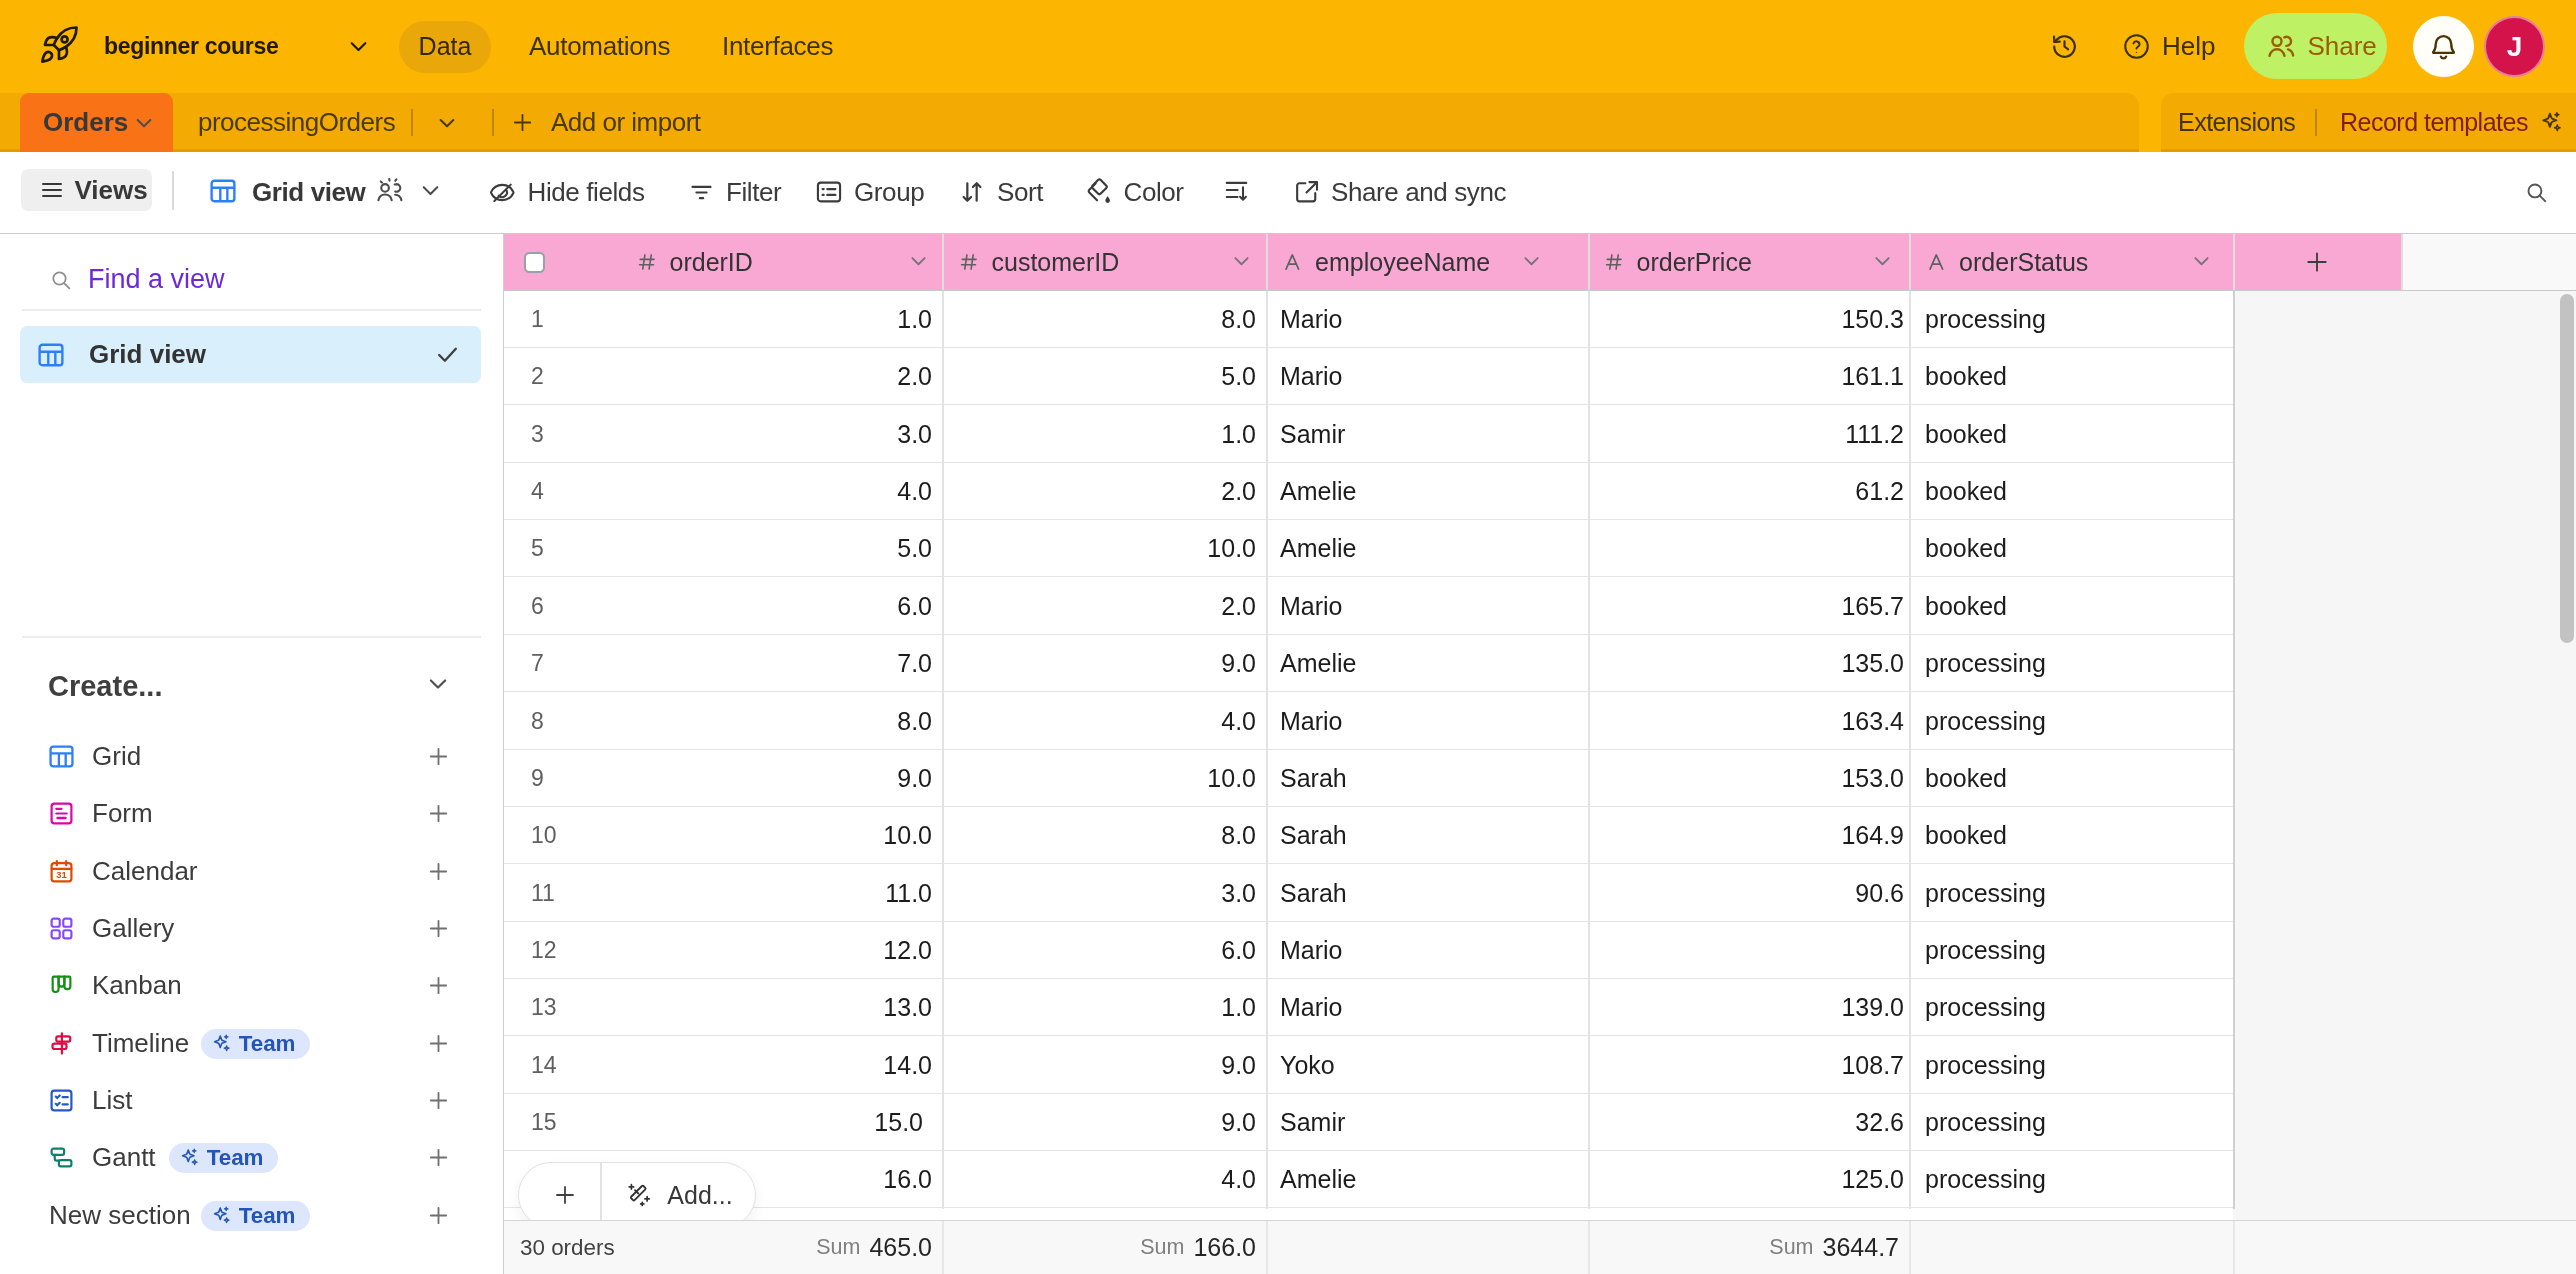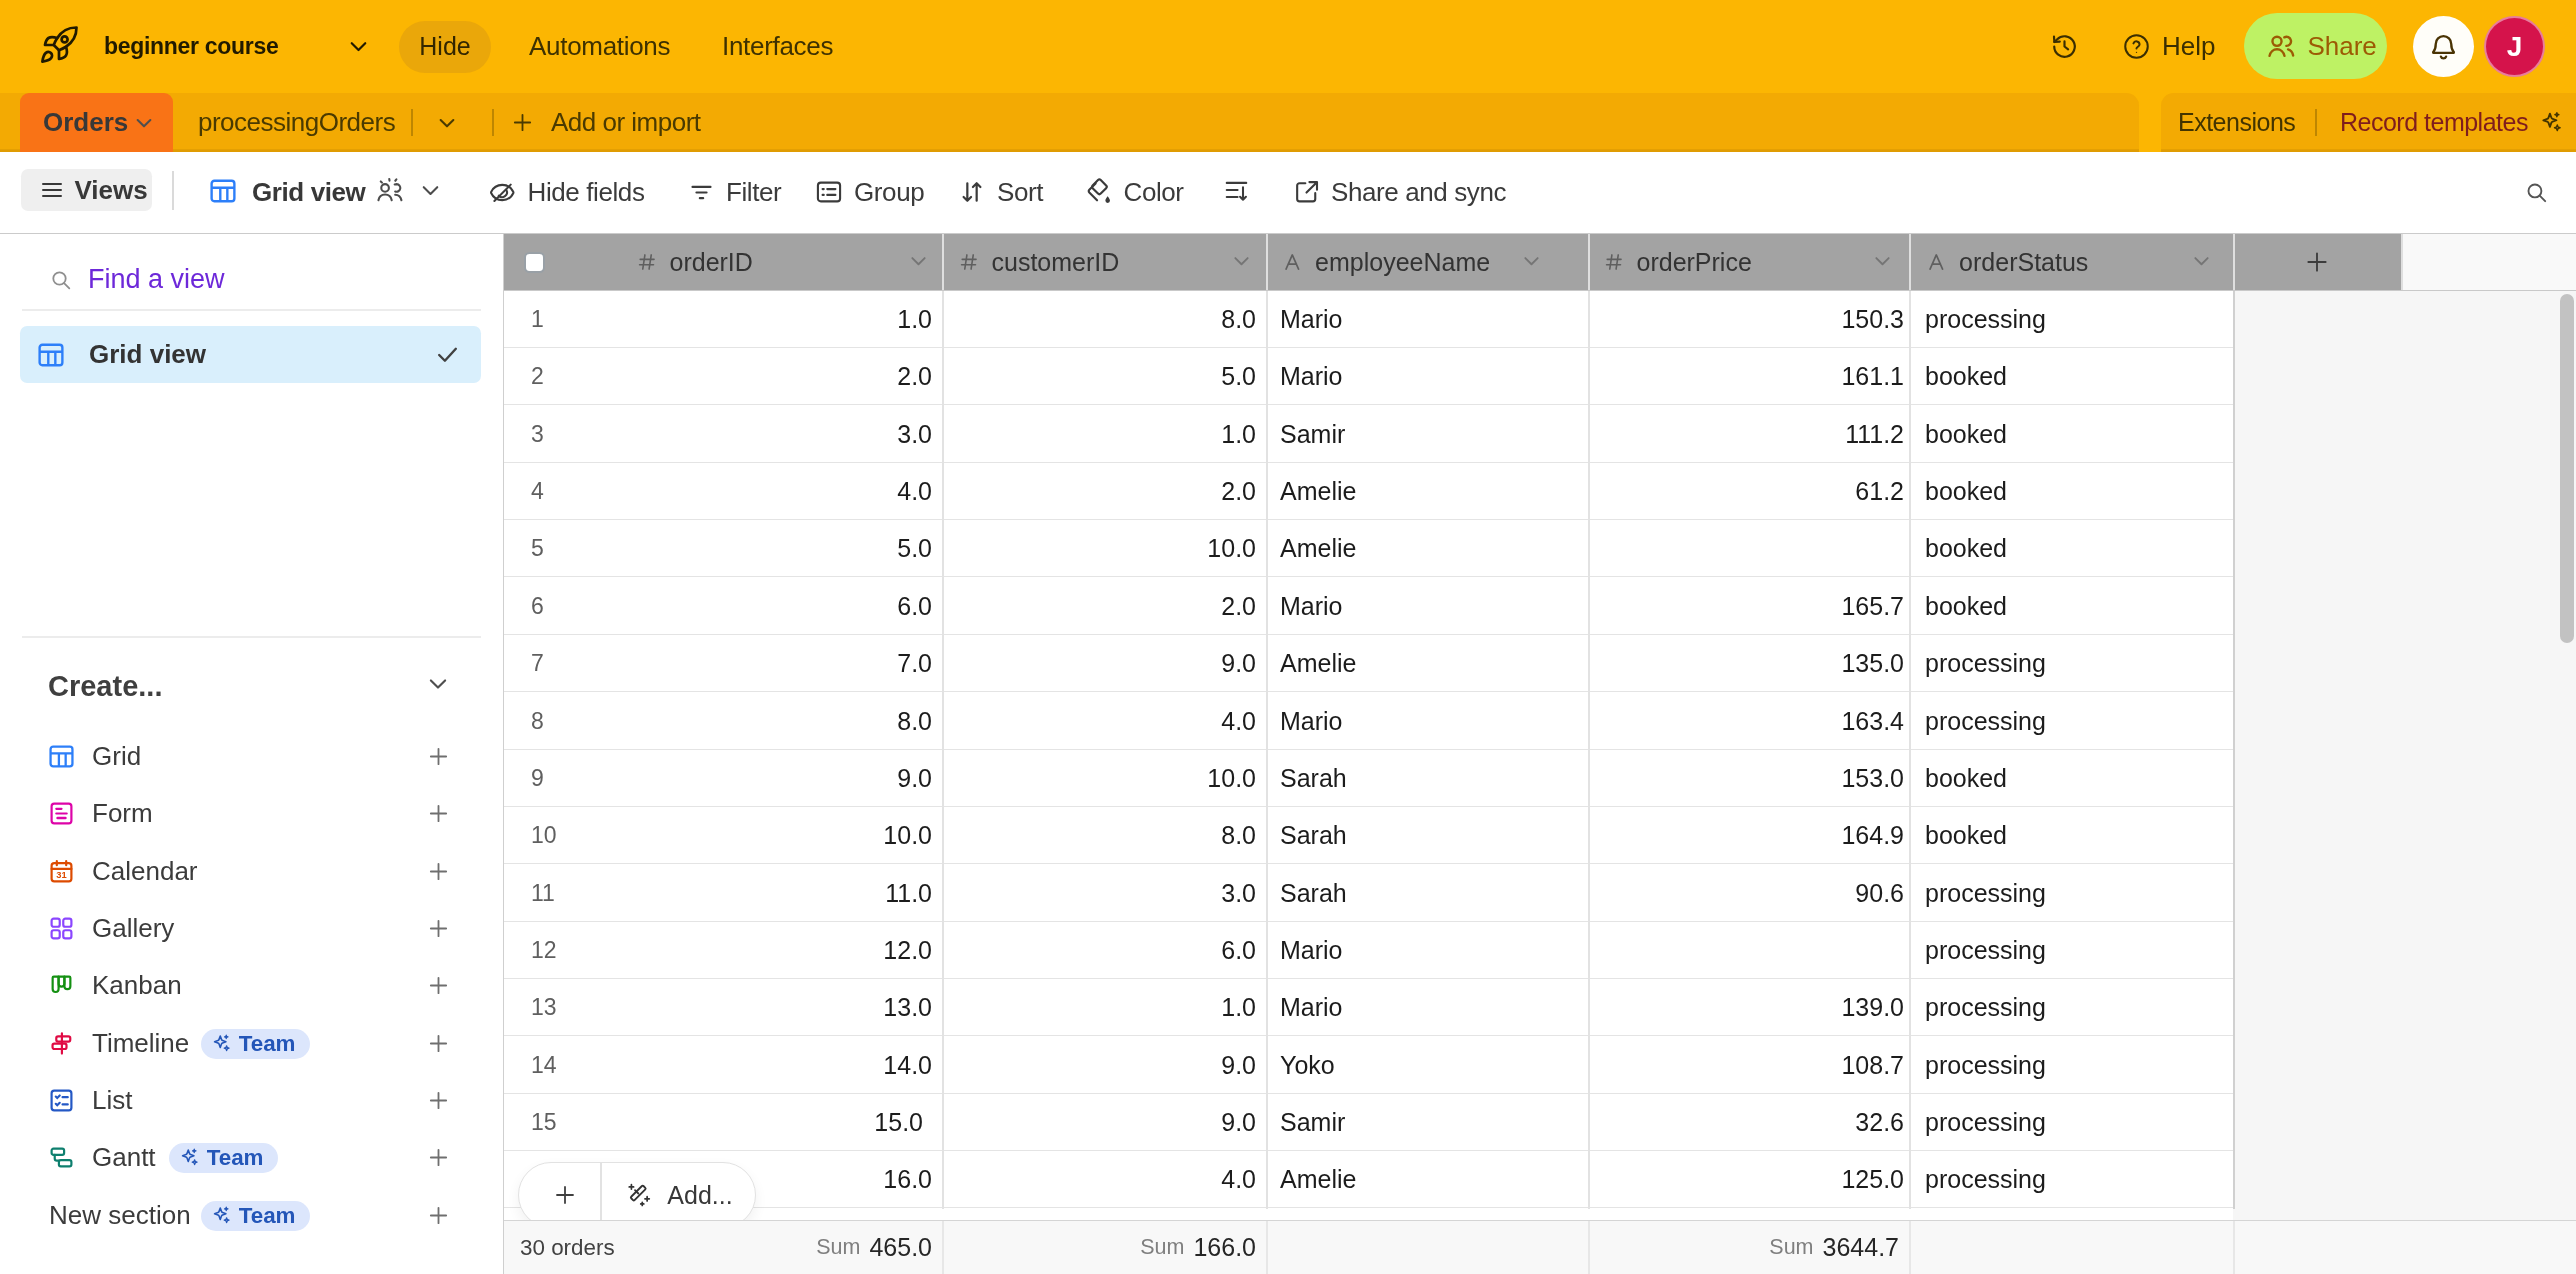--- a/index.html
+++ b/index.html
@@ -40,21 +40,21 @@
   .sb-sel { position:absolute; left:20px; top:92px; width:461px; height:57px; background:#d9effc; border-radius:7.2px; display:flex; align-items:center; }
   .sb-sel b { font-size:26px; font-weight:600; color:#333; margin-left:25px; }
   .sb-item { position:absolute; left:0; width:504px; height:57px; display:flex; align-items:center; font-size:26px; color:#3c3c3c; }
   .sb-item .ic { position:absolute; left:49px; }
   .sb-item .lb { position:absolute; left:92px; }
   .sb-plus { position:absolute; left:427px; }
   .badge { height:30px; padding:0 14.3px 0 9px; border-radius:15.2px; background:#dce6fc; display:inline-flex; align-items:center; font-size:22.4px; font-weight:600; color:#2456b8; }
 
   
   #grid { position:absolute; left:504px; top:234px; width:2072px; height:1041px; background:#f6f6f6; }
-  #ghead { position:absolute; left:0; top:0; width:2072px; height:57px; background:#a3a3a3; border-bottom:1.8px solid #c9c9c9; }
+  #ghead { position:absolute; left:0; top:0; width:2072px; height:57px; background:#f9a8d4; border-bottom:1.8px solid #c9c9c9; }
   .hcell { position:absolute; top:0; height:56px; display:flex; align-items:center; font-size:25px; color:#333; }
   .hdiv { position:absolute; top:0; width:1.8px; height:56px; background:#dfdfdf; }
   .hchev { position:absolute; top:20px; }
   #gbody { position:absolute; left:0; top:57px; width:1729px; height:929px; background:#fff; }
   .row { position:absolute; left:0; width:1729px; height:57px; border-bottom:1.8px solid #e4e4e4; }
   .vline { position:absolute; top:0; width:1.8px; height:918px; background:#e2e2e2; }
   .vline-r { position:absolute; top:0; width:1.8px; height:918px; background:#d0d0d0; }
   .rnum { position:absolute; left:27px; top:0; height:56px; display:flex; align-items:center; font-size:23px; color:#5f5f5f; }
   .cell { position:absolute; top:0; height:56px; display:flex; align-items:center; font-size:25px; color:#1c1c1c; }
   .num { justify-content:flex-end; }
@@ -74,21 +74,21 @@
       <path d="M4.5 16.5c-1.5 1.26-2 5-2 5s3.74-.5 5-2c.71-.84.7-2.13-.09-2.91a2.18 2.18 0 0 0-2.91-.09z"></path>
       <path d="M12 15l-3-3a22 22 0 0 1 2-3.95A12.88 12.88 0 0 1 22 2c0 2.72-.78 7.5-6 11a22.35 22.35 0 0 1-4 2z"></path>
       <path d="M9 12H4s.55-3.03 2-4c1.62-1.08 5 0 5 0"></path>
       <path d="M12 15v5s3.03-.55 4-2c1.08-1.62 0-5 0-5"></path>
       <circle cx="15.2" cy="8.8" r="1.7"></circle>
     </svg>
     <div class="tb-title">beginner course</div>
     <svg class="abs" style="left:349px;top:39px" width="19" height="15.2" viewBox="0 0 22 18" fill="none" stroke="#211a00" stroke-width="2.6" stroke-linecap="round" stroke-linejoin="round">
         <path d="M3 5l8 8 8-8"></path>
       </svg>
-    <div class="datapill">Hide</div>
+    <div class="datapill">Data</div>
     <div class="tbnav" style="left:529px">Automations</div>
     <div class="tbnav" style="left:722px">Interfaces</div>
     <svg class="abs" style="left:2050px;top:32px" width="29" height="29" viewBox="0 0 24 24" fill="none" stroke="#3a2e02" stroke-width="1.8" stroke-linecap="round" stroke-linejoin="round">
       <path d="M3.5 12a8.5 8.5 0 1 0 2.5-6L3.6 8.3"></path>
       <path d="M3.3 3.8l.3 4.5 4.5-.3"></path>
       <path d="M12 7.8V12l3 2.3"></path>
     </svg>
     <svg class="abs" style="left:2123px;top:33px" width="27" height="27" viewBox="0 0 24 24" fill="none" stroke="#3a2e02" stroke-width="1.8" stroke-linecap="round" stroke-linejoin="round">
       <circle cx="12" cy="12" r="10"></circle>
       <path d="M9.3 9.2a2.8 2.8 0 0 1 5.4 1c0 1.8-2.7 2.2-2.7 3.6"></path>

